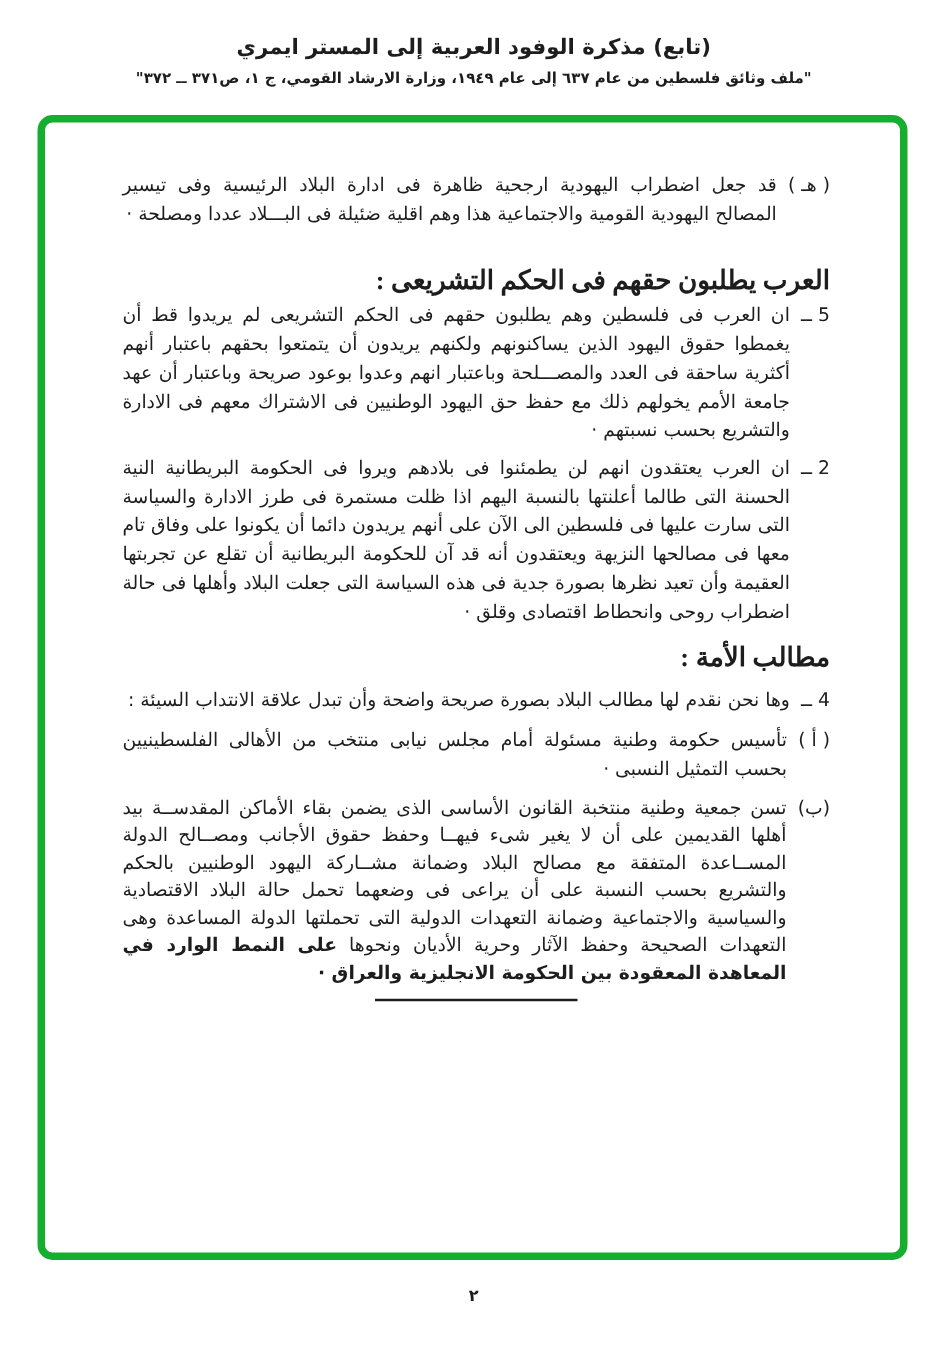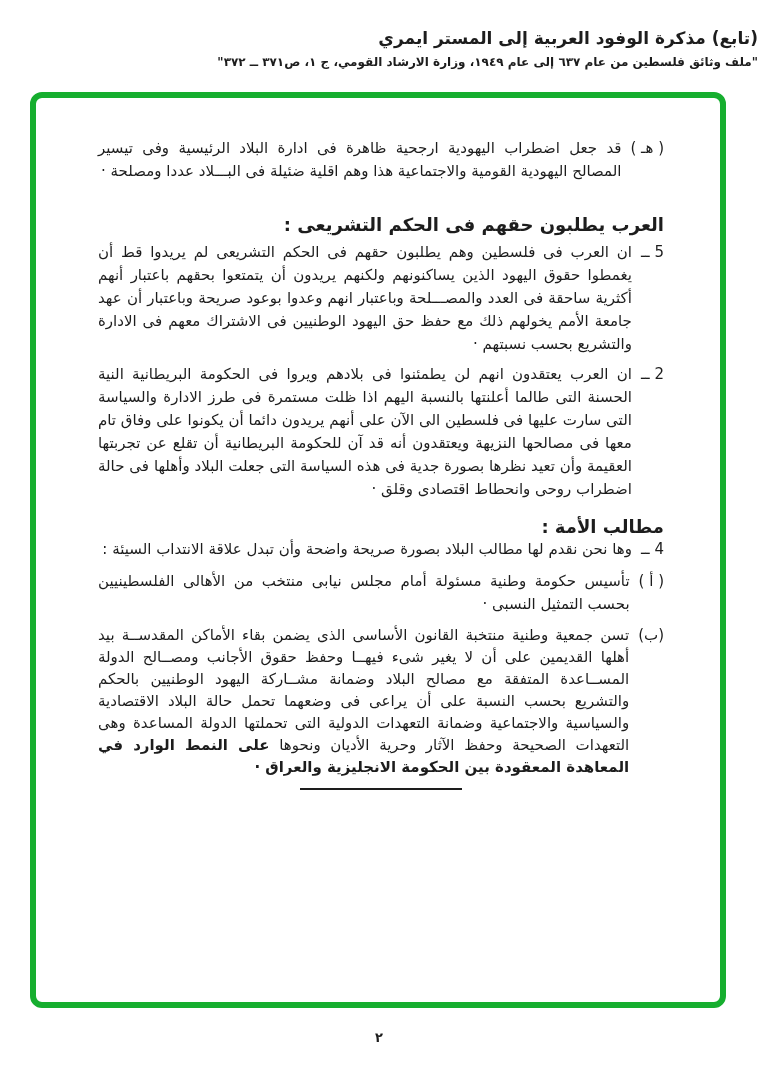--- a/index.html
+++ b/index.html
@@ -16,20 +16,21 @@
   body {
     font-family: "DejaVu Sans", sans-serif;
     color: var(--text);
     direction: rtl;
     position: relative;
   }
   .page-header {
     position: absolute;
     top: 28px; left: 0;
     width: 758px;
+    text-align: center;
   }
   .doc-title {
     font-size: 17px;
     font-weight: bold;
     letter-spacing: 0;
   }
   .doc-citation {
     margin-top: 7px;
     font-size: 12px;
     font-weight: bold;
@@ -54,28 +55,29 @@
     flex: 0 0 auto;
     white-space: nowrap;
     padding-left: 9px;
   }
   .block .btext {
     flex: 1 1 auto;
     text-align: justify;
   }
   .para-h { margin-bottom: 30px; }
   .section-heading {
-    font-size: 18px;
+    font-size: 21px;
     font-weight: bold;
     line-height: 23px;
+    font-family: Liberation Serif, serif;
   }
   .heading-1 { margin-bottom: 5px; }
   .item-3 { margin-bottom: 7px; }
   .item-4 { margin-bottom: 14px; }
-  .heading-2 { }
+  .heading-2 { margin-bottom: 11px; }
   .item-5 { margin-bottom: 9px; }
   .item-a { margin-bottom: 8px; }
   .item-b .btext { line-height: 22px; }
   .bold-tail { font-weight: bold; }
   .end-divider {
     width: 162px;
     height: 2px;
     background: var(--text);
     margin: 10px auto 0 auto;
   }

